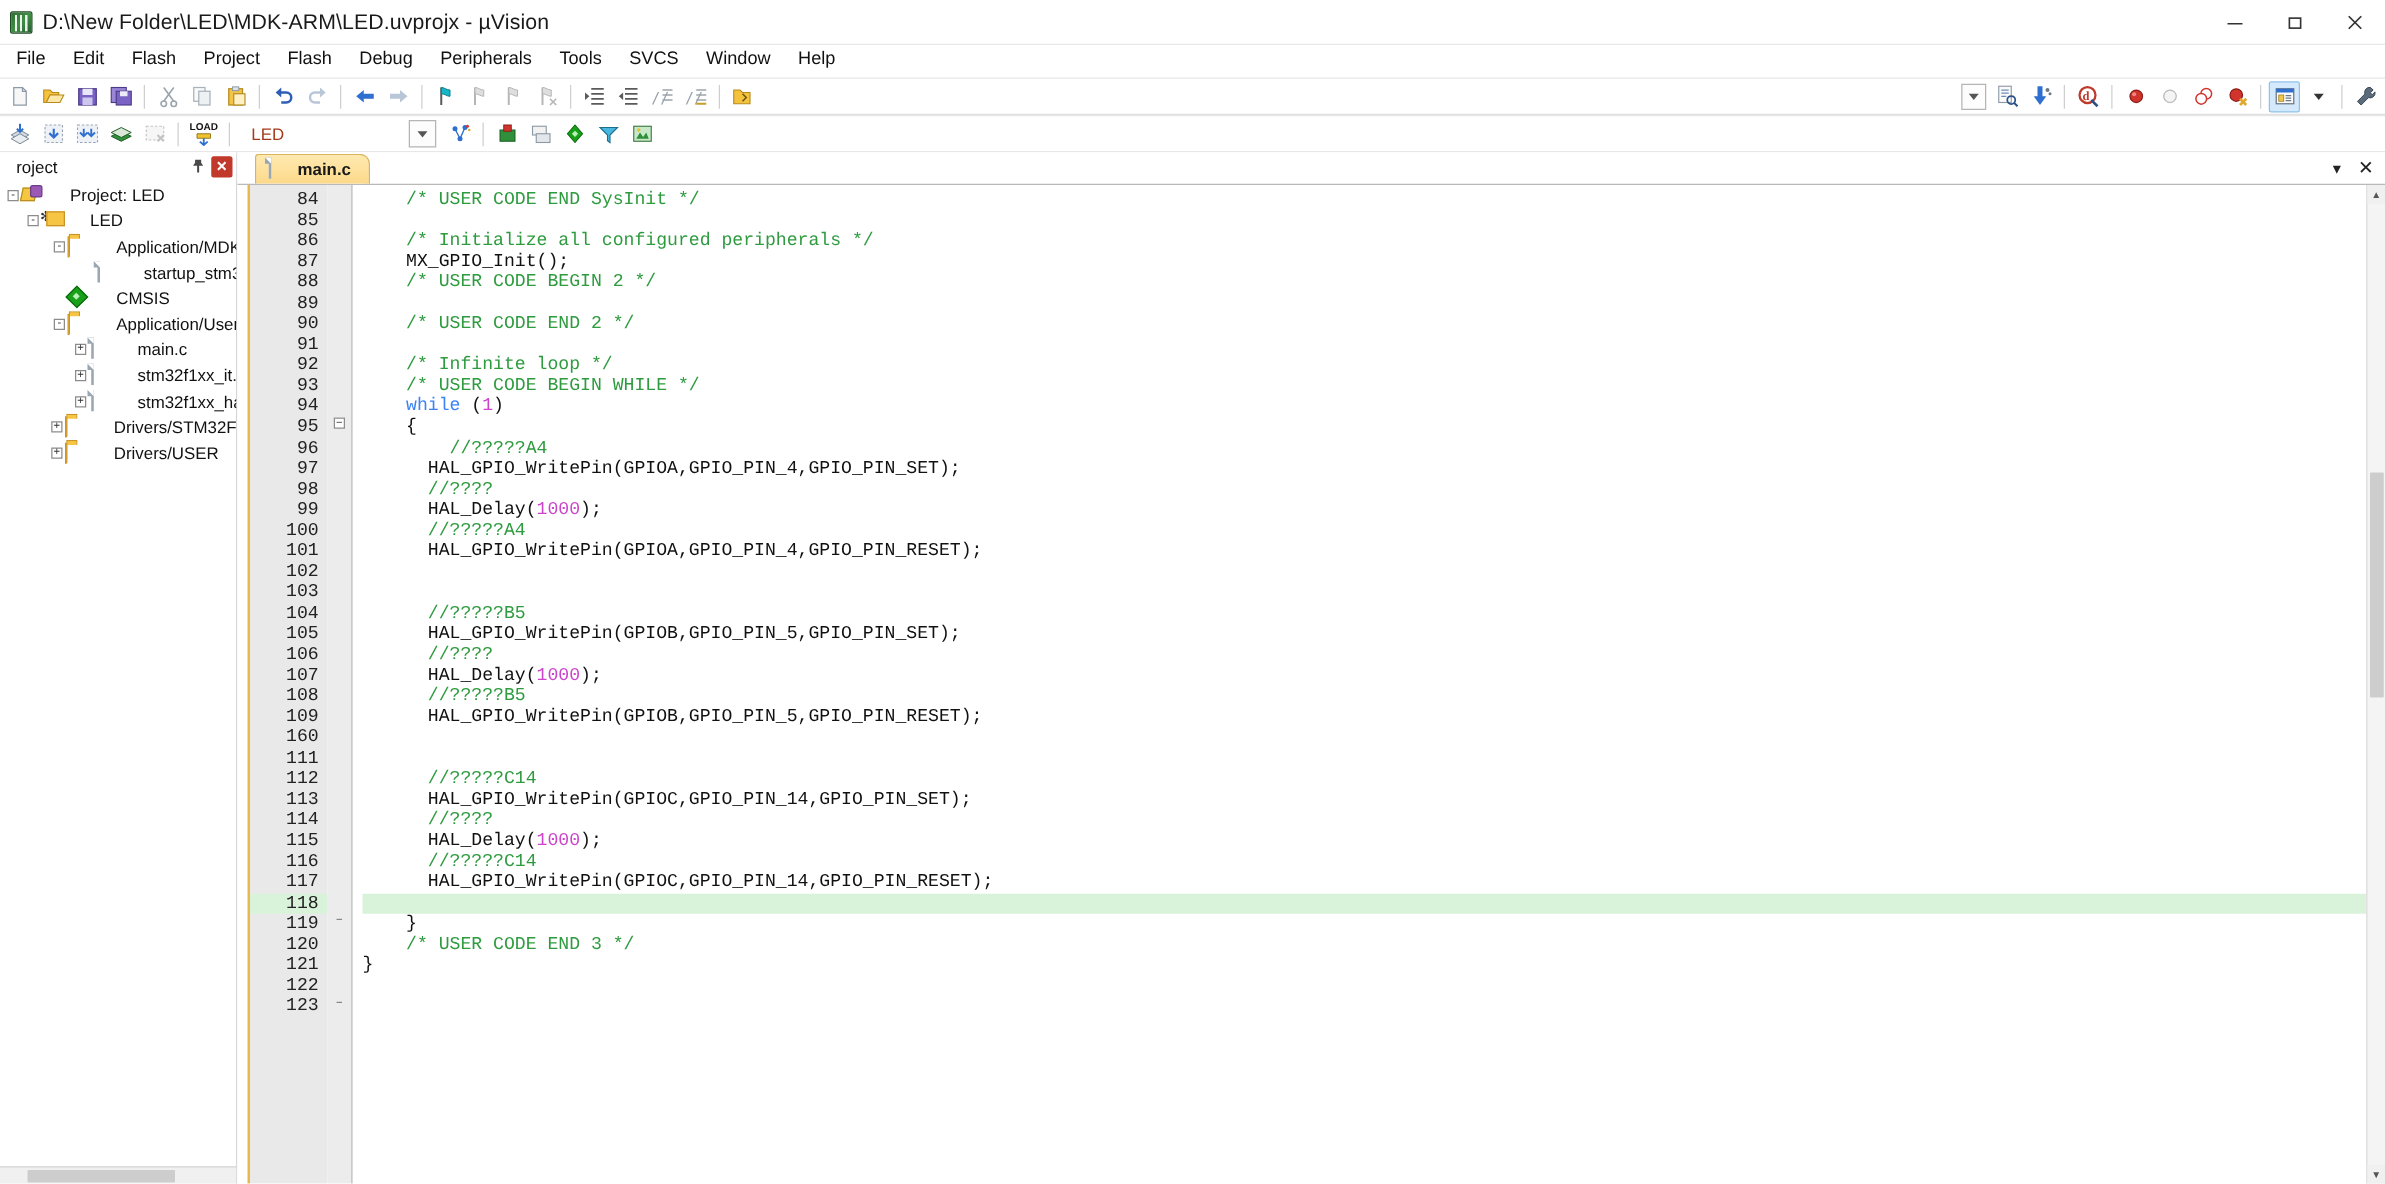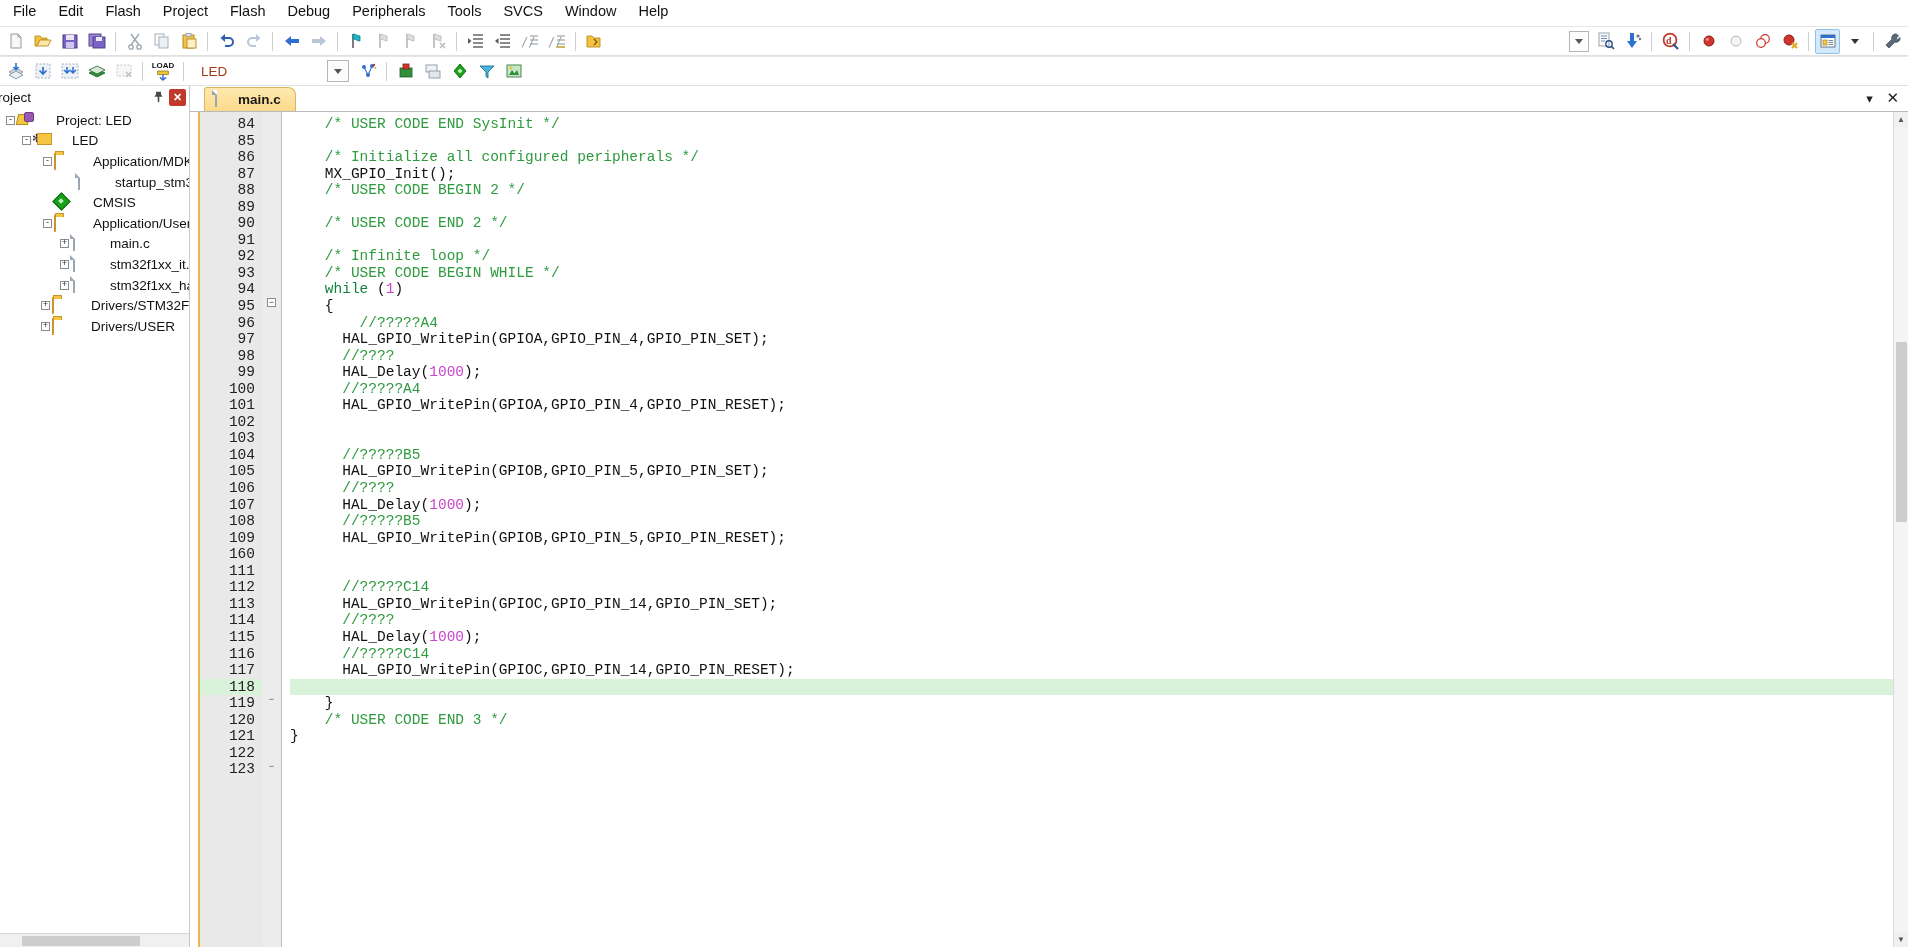--- a/index.html
+++ b/index.html
@@ -104,21 +104,21 @@
   
   .project-panel {
     width: 190px; flex:0 0 190px;
     display:flex; flex-direction:column;
     background:#ffffff;
     border-right:1px solid #c9c9c9;
     min-height:0;
   }
   .pp-header {
     height: 22px; flex:0 0 22px; display:flex; align-items:center;
-    padding-left: 0px; background:#fff;
+    padding-left: 15px; background:#fff;
   }
   .pp-title { font-size:13.5px; color:#111; margin-left:-2px;}
   .pp-header-btns{ margin-left:auto; display:flex; align-items:center; gap:3px; padding-right:3px;}
   .pin-btn { width:16px;height:16px; display:flex;align-items:center;justify-content:center;font-size:13px;color:#333;}
   .close-btn-red {
     width:17px;height:17px;background:#c0392b;color:#fff;font-size:11px;
     display:flex;align-items:center;justify-content:center;border-radius:2px;font-weight:bold;
   }
   .tree { flex:1 1 auto; overflow:hidden; padding-top:2px; position:relative; font-size:13.5px; color:#111; }
   .tree-row { height:20.6px; display:flex; align-items:center; white-space:nowrap; }
@@ -195,36 +195,58 @@
   }
   .code-lines {
     flex:1 1 auto; min-width:0; padding-top:4px; padding-left:8px;
     font-family:"Liberation Mono", monospace; font-size:14.5px; color:#111;
     background:#fff; overflow:hidden; white-space:pre;
   }
   .ln { height:16.55px; line-height:16.55px; white-space:pre; }
   .gl { height:16.55px; line-height:16.55px; padding-right:7px;font-family:Liberation Mono, monospace; }
   .fl { height:16.55px; line-height:16.55px; }
   .cmt { color:#2e9b3f; }
-  .kw  { color:#15803d;margin-top:20px; }
+  .kw  { color:#3b82f6;margin-top:20px; }
   .num { color:#cc44cc; }
   .hl-line { background:#d9f3da; }
 
   .vscroll {
     width:15px; flex:0 0 15px; background:#f4f4f4; border-left:1px solid #dcdcdc;
     display:flex; flex-direction:column; align-items:center; position:relative;
   }
   .vs-arrow{width:15px;height:15px;display:flex;align-items:center;justify-content:center;background:#f0f0f0;font-size:8px;color:#555;}
   .vs-thumb{position:absolute;left:2px;width:11px;background:#cdcdcd;border-radius:1px;}
 </style>
 </head>
 <body>
 
 <div id="app">
 
+  <div class="titlebar">
+    <div class="title-icon"></div>
+    <div class="title-text">D:\New Folder\LED\MDK-ARM\LED.uvprojx - µVision</div>
+    <div class="title-btns">
+      <div class="title-btn">
+        <svg class="ico" viewBox="0 0 20 20">
+            <line x1="4" y1="11" x2="16" y2="11" stroke="#333" stroke-width="1.3"></line>
+          </svg>
+      </div>
+      <div class="title-btn">
+        <svg class="ico" viewBox="0 0 20 20">
+          <rect x="5.5" y="6.5" width="9" height="8" fill="none" stroke="#333" stroke-width="1.3"></rect>
+        </svg>
+      </div>
+      <div class="title-btn close">
+        <svg class="ico" viewBox="0 0 20 20">
+          <line x1="5" y1="5" x2="15" y2="15" stroke="#333" stroke-width="1.4"></line>
+          <line x1="15" y1="5" x2="5" y2="15" stroke="#333" stroke-width="1.4"></line>
+        </svg>
+      </div>
+    </div>
+  </div>
 
   <div class="menubar">
     <div class="menu-item">File</div>
     <div class="menu-item">Edit</div>
     <div class="menu-item">Flash</div>
     <div class="menu-item">Project</div>
     <div class="menu-item">Flash</div>
     <div class="menu-item">Debug</div>
     <div class="menu-item">Peripherals</div>
     <div class="menu-item">Tools</div>

